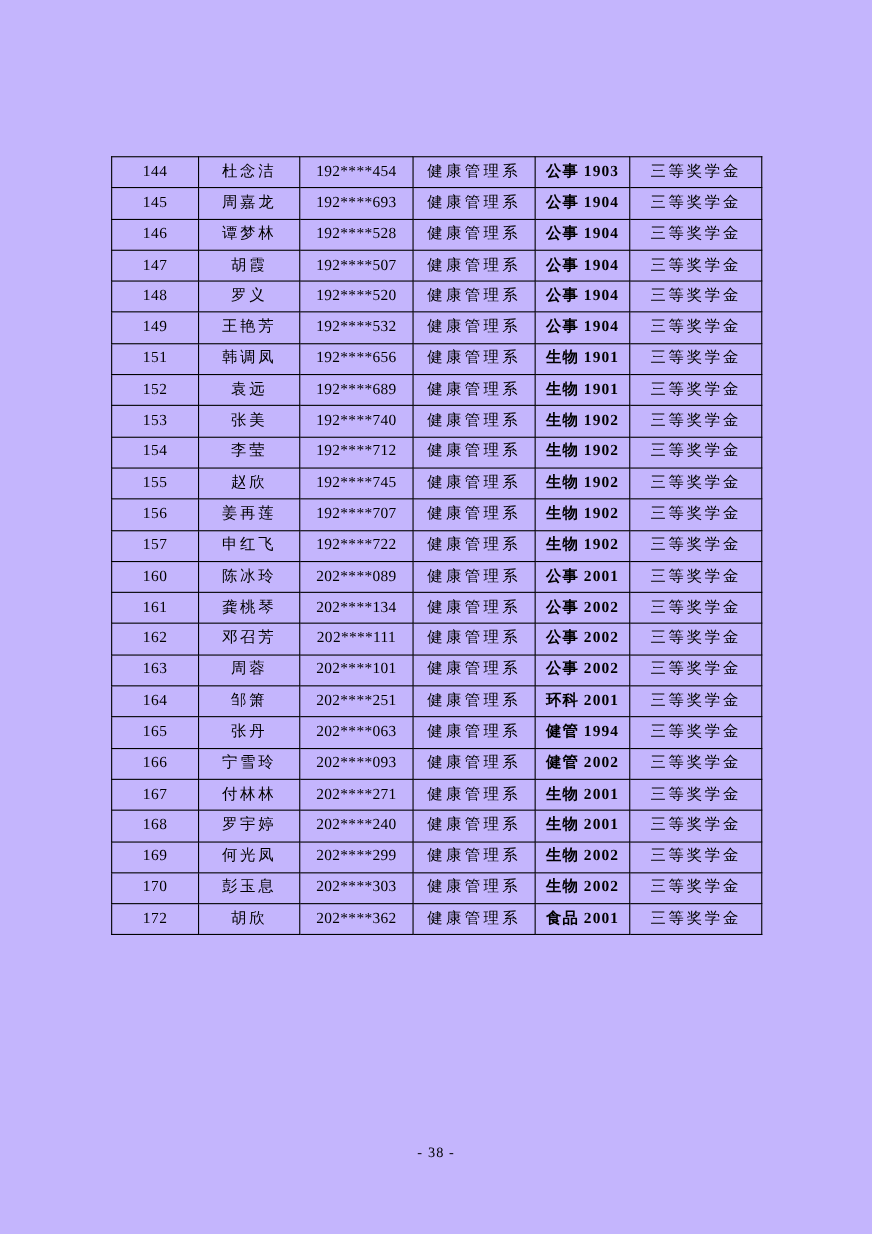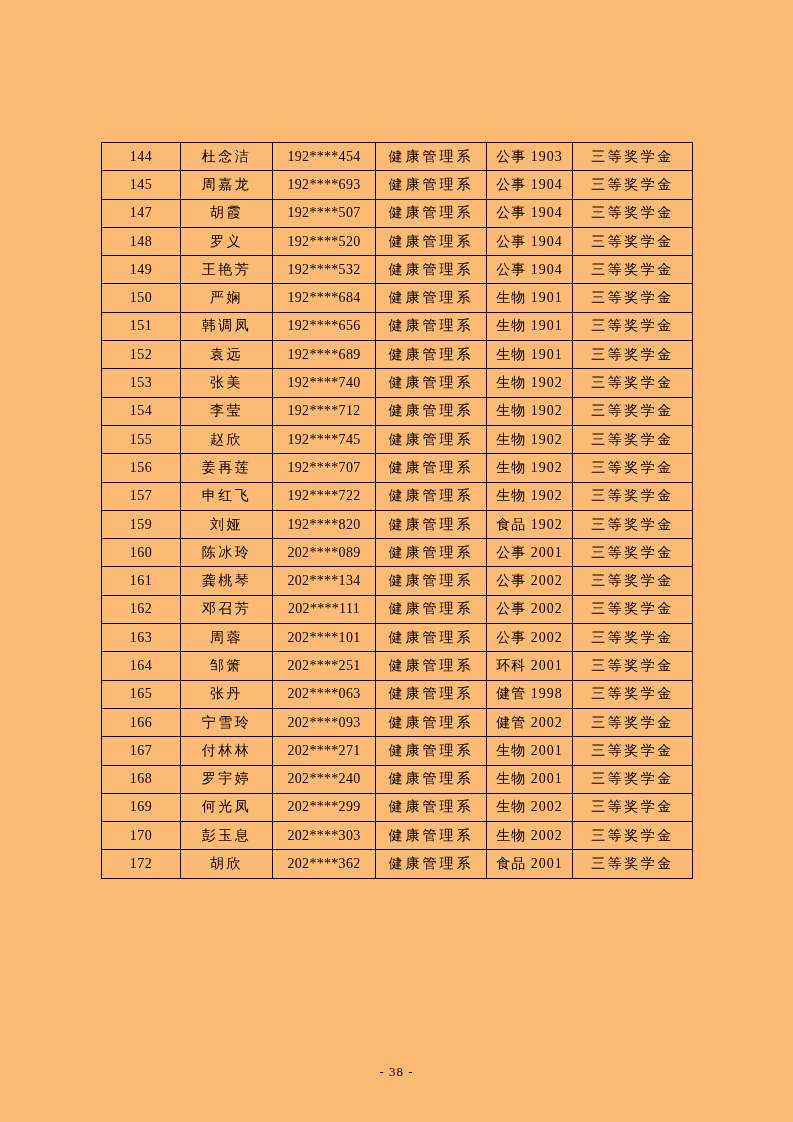--- a/index.html
+++ b/index.html
@@ -4,21 +4,21 @@
 <style>
   html, body {
     margin: 0;
     padding: 0;
     background: #ffffff;
   }
   .page {
     position: relative;
     width: 793px;
     height: 1122px;
-    background: #fdba74;
+    background: #c4b5fd;
     font-family: "Liberation Serif", "DejaVu Serif", serif;
     color: #000000;
     overflow: hidden;
   }
   table.award-table {
     position: absolute;
     left: 101px;
     top: 142px;
     width: 591px;
     border-collapse: collapse;
@@ -34,31 +34,30 @@
     vertical-align: middle;
     font-size: 14px;
     line-height: 1;
     white-space: nowrap;
     overflow: hidden;
   }
   .c0 { width: 79px;  letter-spacing: 0.5px; }
   .c1 { width: 92px;  letter-spacing: 2.5px; }
   .c2 { width: 103px; letter-spacing: 0.3px; border-radius: 11px; }
   .c3 { width: 111px; letter-spacing: 3px; }
-  .c4 { width: 86px;  letter-spacing: 1px; }
+  .c4 { width: 86px;  letter-spacing: 1px; font-weight: bold; }
   .c5 { width: 120px; letter-spacing: 2.5px; margin-top: 36px; }
   .footer-pagenum {
     position: absolute;
     top: 1040px;
     left: 0;
     width: 100%;
     text-align: center;
     font-size: 13px;
     letter-spacing: 1px;
-    margin-top: 24px;
   }
 </style>
 </head>
 <body>
 
 <div class="page">
 
   <table class="award-table">
     <colgroup>
       <col class="c0">
@@ -79,20 +78,28 @@
         </tr>
         <tr>
           <td class="c0">145</td>
           <td class="c1">周嘉龙</td>
           <td class="c2">192****693</td>
           <td class="c3">健康管理系</td>
           <td class="c4">公事 1904</td>
           <td class="c5">三等奖学金</td>
         </tr>
         <tr>
+          <td class="c0">146</td>
+          <td class="c1">谭梦林</td>
+          <td class="c2">192****528</td>
+          <td class="c3">健康管理系</td>
+          <td class="c4">公事 1904</td>
+          <td class="c5">三等奖学金</td>
+        </tr>
+        <tr>
           <td class="c0">147</td>
           <td class="c1">胡霞</td>
           <td class="c2">192****507</td>
           <td class="c3">健康管理系</td>
           <td class="c4">公事 1904</td>
           <td class="c5">三等奖学金</td>
         </tr>
         <tr>
           <td class="c0">148</td>
           <td class="c1">罗义</td>
@@ -103,28 +110,20 @@
         </tr>
         <tr>
           <td class="c0">149</td>
           <td class="c1">王艳芳</td>
           <td class="c2">192****532</td>
           <td class="c3">健康管理系</td>
           <td class="c4">公事 1904</td>
           <td class="c5">三等奖学金</td>
         </tr>
         <tr>
-          <td class="c0">150</td>
-          <td class="c1">严娴</td>
-          <td class="c2">192****684</td>
-          <td class="c3">健康管理系</td>
-          <td class="c4">生物 1901</td>
-          <td class="c5">三等奖学金</td>
-        </tr>
-        <tr>
           <td class="c0">151</td>
           <td class="c1">韩调凤</td>
           <td class="c2">192****656</td>
           <td class="c3">健康管理系</td>
           <td class="c4">生物 1901</td>
           <td class="c5">三等奖学金</td>
         </tr>
         <tr>
           <td class="c0">152</td>
           <td class="c1">袁远</td>
@@ -167,28 +166,20 @@
         </tr>
         <tr>
           <td class="c0">157</td>
           <td class="c1">申红飞</td>
           <td class="c2">192****722</td>
           <td class="c3">健康管理系</td>
           <td class="c4">生物 1902</td>
           <td class="c5">三等奖学金</td>
         </tr>
         <tr>
-          <td class="c0">159</td>
-          <td class="c1">刘娅</td>
-          <td class="c2">192****820</td>
-          <td class="c3">健康管理系</td>
-          <td class="c4">食品 1902</td>
-          <td class="c5">三等奖学金</td>
-        </tr>
-        <tr>
           <td class="c0">160</td>
           <td class="c1">陈冰玲</td>
           <td class="c2">202****089</td>
           <td class="c3">健康管理系</td>
           <td class="c4">公事 2001</td>
           <td class="c5">三等奖学金</td>
         </tr>
         <tr>
           <td class="c0">161</td>
           <td class="c1">龚桃琴</td>
@@ -219,21 +210,21 @@
           <td class="c2">202****251</td>
           <td class="c3">健康管理系</td>
           <td class="c4">环科 2001</td>
           <td class="c5">三等奖学金</td>
         </tr>
         <tr>
           <td class="c0">165</td>
           <td class="c1">张丹</td>
           <td class="c2">202****063</td>
           <td class="c3">健康管理系</td>
-          <td class="c4">健管 1998</td>
+          <td class="c4">健管 1994</td>
           <td class="c5">三等奖学金</td>
         </tr>
         <tr>
           <td class="c0">166</td>
           <td class="c1">宁雪玲</td>
           <td class="c2">202****093</td>
           <td class="c3">健康管理系</td>
           <td class="c4">健管 2002</td>
           <td class="c5">三等奖学金</td>
         </tr>

